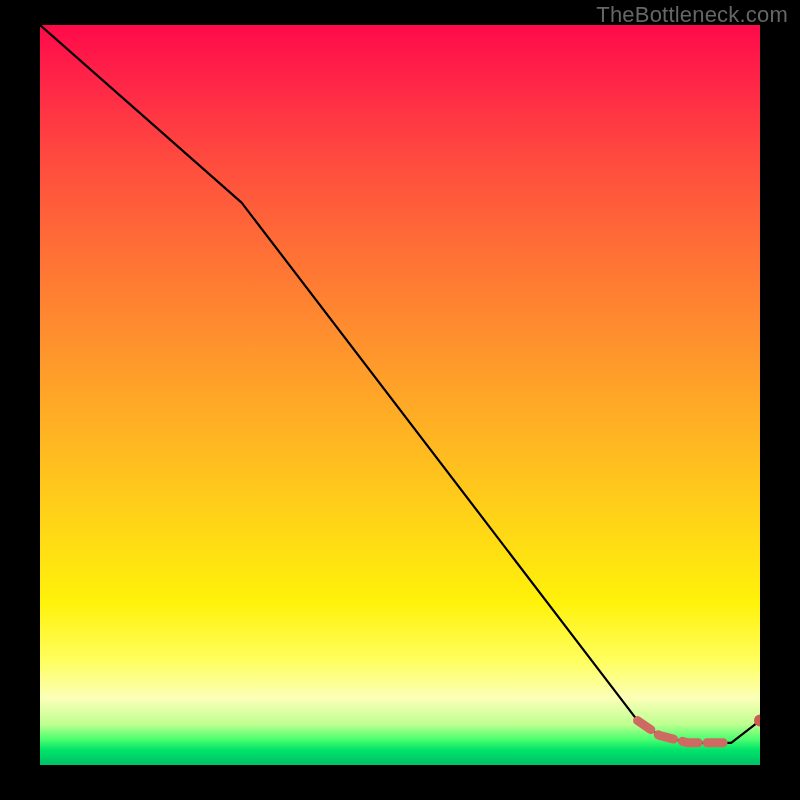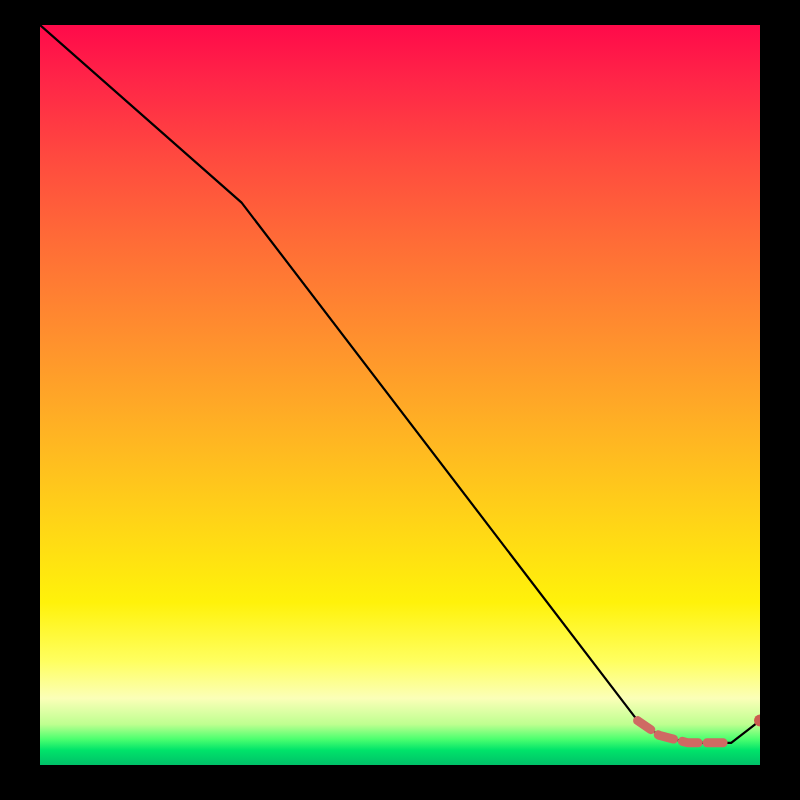--- a/index.html
+++ b/index.html
@@ -60,20 +60,21 @@
     position: absolute;
     inset: 0;
     width: 100%;
     height: 100%;
   }
 </style>
 </head>
 <body>
 
 <div class="frame">
+  <div class="watermark">TheBottleneck.com</div>
 
   <div class="plot">
     <div class="plot-bg"></div>
 
     <svg class="overlay" viewBox="0 0 720 740" preserveAspectRatio="none">
 
       <path d="M 0 0
                L 201.6 177.6
                L 597.6 695.6
                L 619.2 710.4

